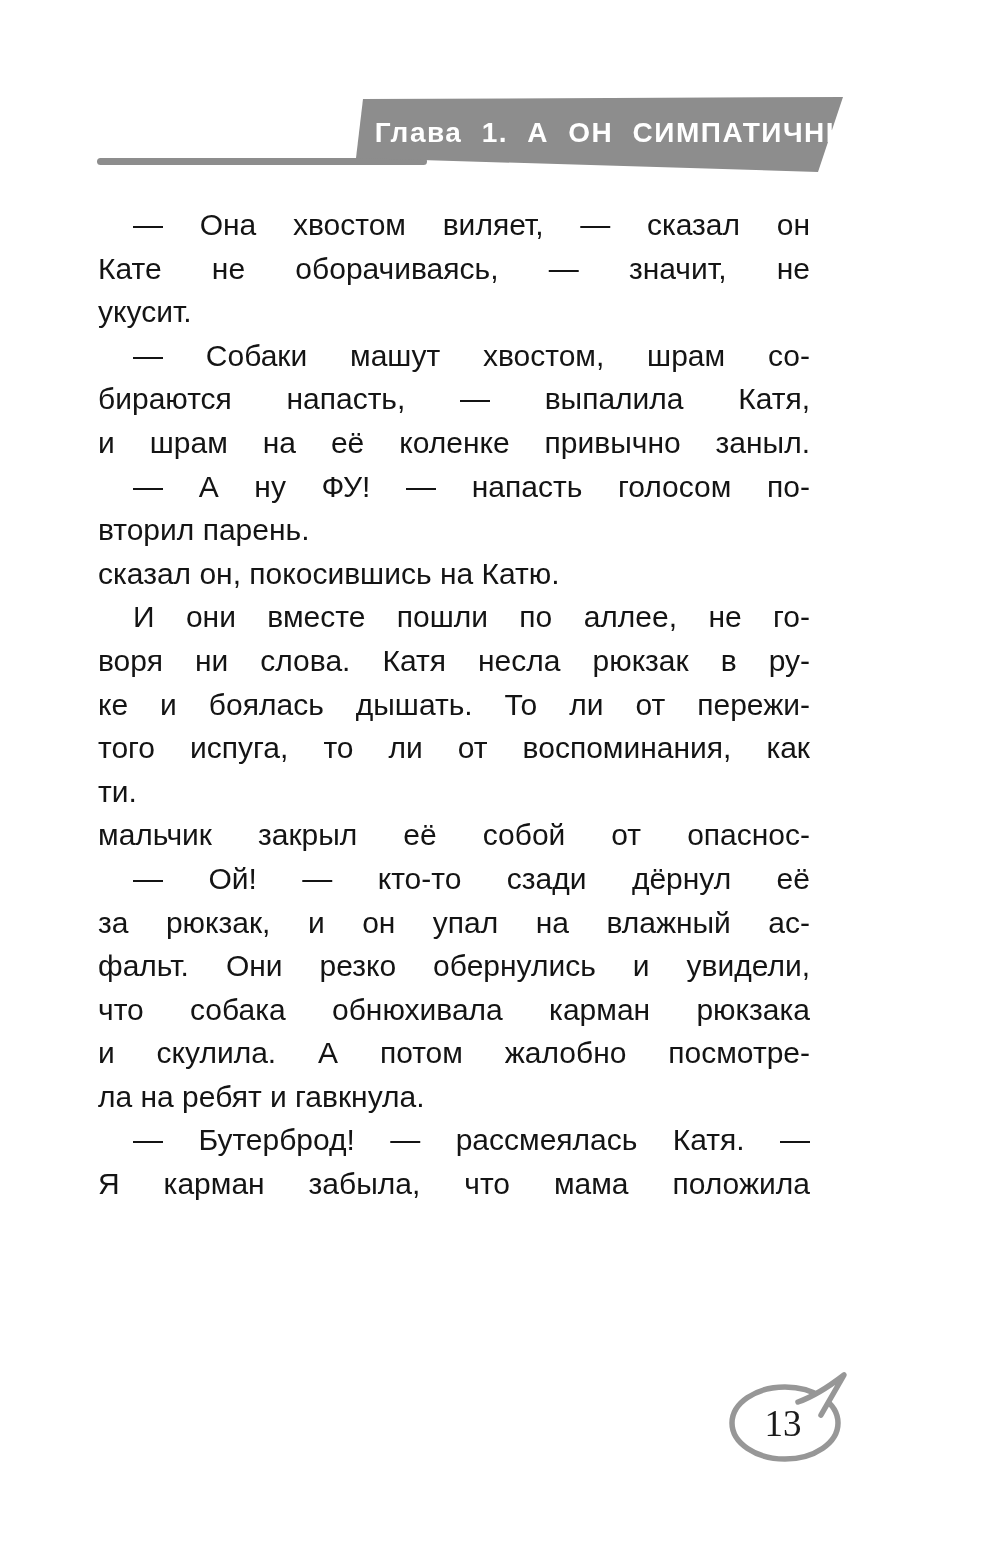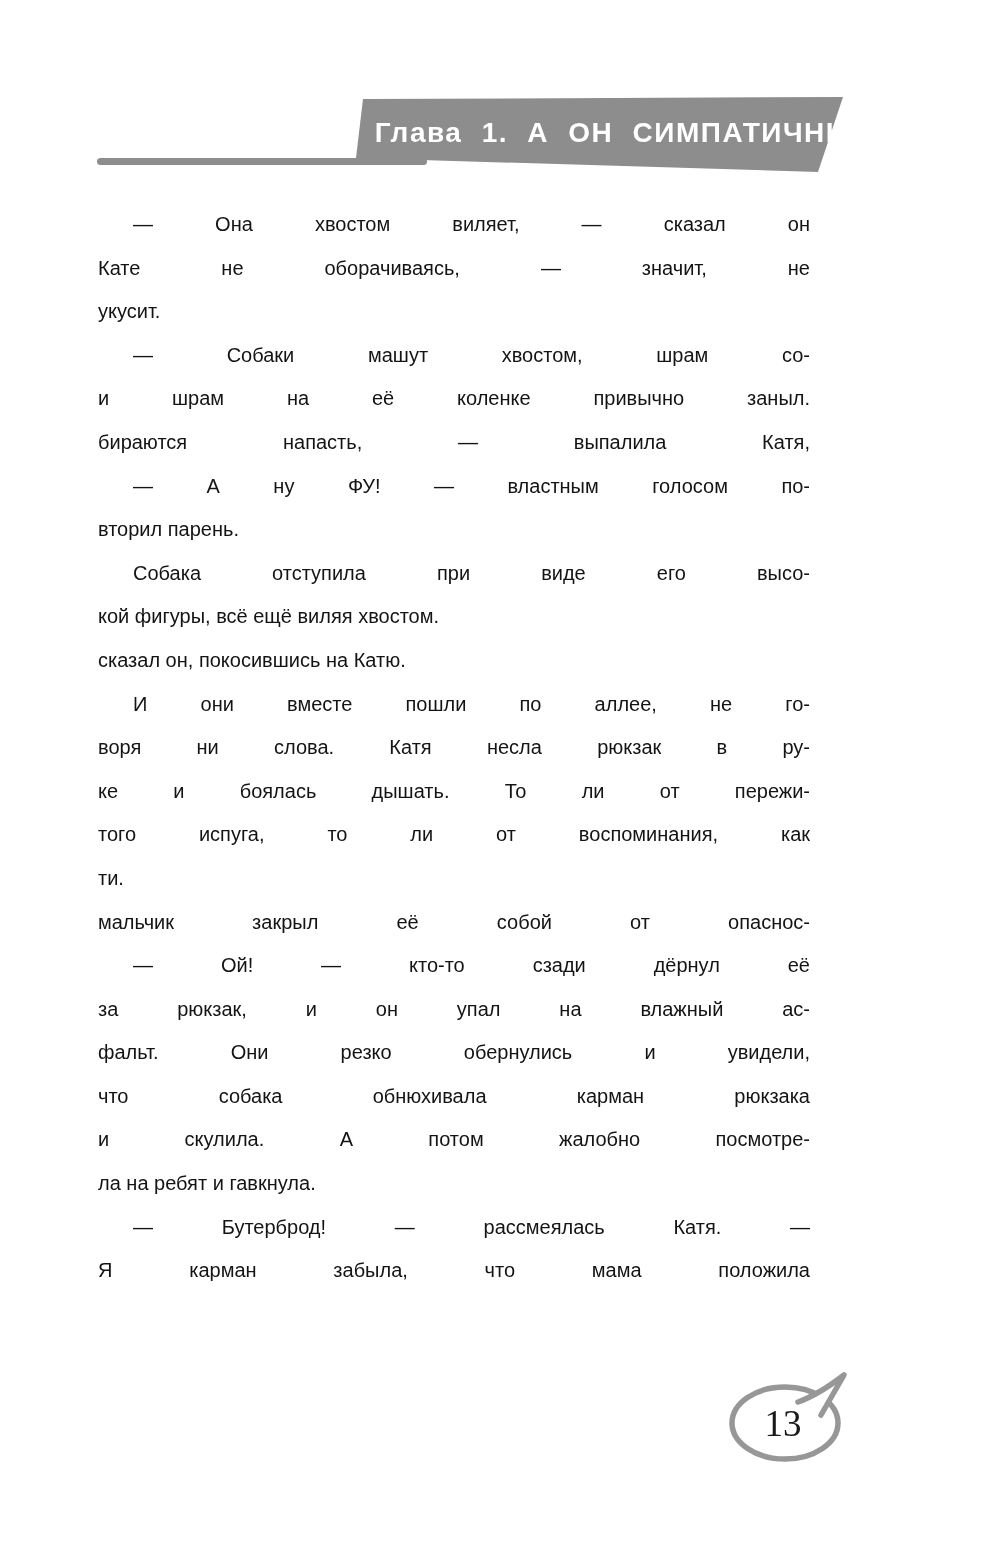--- a/index.html
+++ b/index.html
@@ -35,21 +35,21 @@
     word-spacing: 10px;
     white-space: nowrap;
   }
 
   
   .text-block {
     position: absolute;
     left: 98px; top: 203px;
     width: 712px;
     color: #141414;
-    font-size: 20px;
+    font-size: 30px;
     line-height: 43.6px;
   }
   .para { margin: 0; }
   .line {
     text-align: justify;
     text-align-last: justify;
     white-space: normal;
   }
   .line.first { text-indent: 35px; }
   .line.lastline { text-align-last: left; }
@@ -79,30 +79,26 @@
   <div class="chapter-title">Глава 1. А ОН СИМПАТИЧНЫЙ</div>
 
   <div class="text-block" id="text-block">
       <div class="para">
         <div class="line first">— Она хвостом виляет, — сказал он</div>
         <div class="line">Кате не оборачиваясь, — значит, не</div>
         <div class="line lastline">укусит.</div>
       </div>
       <div class="para">
         <div class="line first">— Собаки машут хвостом, шрам со-</div>
+        <div class="line">бираются напасть, — выпалила Катя,</div>
         <div class="line">и шрам на её коленке привычно заныл.</div>
-        <div class="line">бираются напасть, — выпалила Катя,</div>
       </div>
       <div class="para">
-        <div class="line first">— А ну ФУ! — властным голосом по-</div>
+        <div class="line first">— А ну ФУ! — напасть голосом по-</div>
         <div class="line lastline">вторил парень.</div>
-      </div>
-      <div class="para">
-        <div class="line first">Собака отступила при виде его высо-</div>
-        <div class="line lastline">кой фигуры, всё ещё виляя хвостом.</div>
       </div>
       <div class="para">
         <div class="line lastline">сказал он, покосившись на Катю.</div>
       </div>
       <div class="para">
         <div class="line first">И они вместе пошли по аллее, не го-</div>
         <div class="line">воря ни слова. Катя несла рюкзак в ру-</div>
         <div class="line">ке и боялась дышать. То ли от пережи-</div>
         <div class="line">того испуга, то ли от воспоминания, как</div>
         <div class="line lastline">ти.</div>

